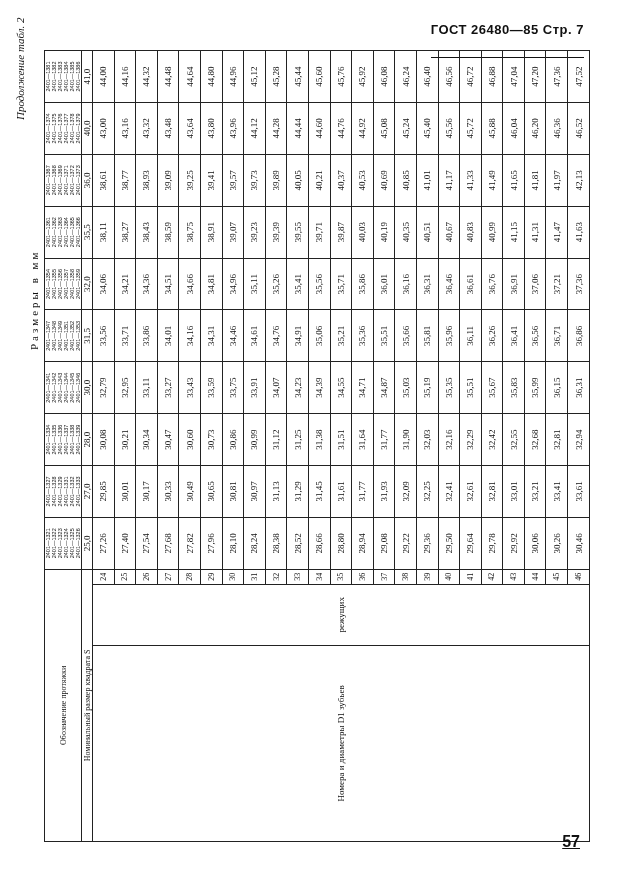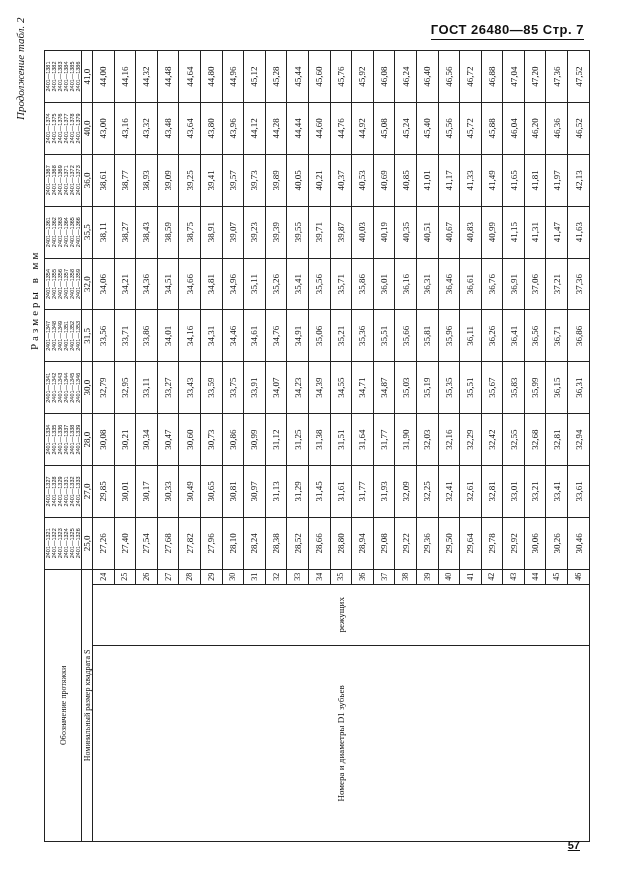--- a/index.html
+++ b/index.html
@@ -1,18 +1,18 @@
 <!DOCTYPE html>
 <html><head>
 <meta charset="utf-8">
 <style>
   html,body{margin:0;padding:0;background:#fff;}
   body{width:622px;height:879px;position:relative;overflow:hidden;font-family:"Liberation Serif","DejaVu Serif",serif;color:#111;}
-  .hdr{position:absolute;top:22px;right:38px;font-family:"Liberation Sans","DejaVu Sans",sans-serif;font-weight:bold;font-size:13px;border-bottom:1.5px solid #111;padding-bottom:2px;letter-spacing:0.5px;}
-  .pagenum{position:absolute;bottom:28px;right:42px;font-family:"Liberation Sans",sans-serif;font-weight:bold;font-size:11px;text-decoration:underline;}
+  .hdr{position:absolute;top:22px;right:38px;font-family:"Liberation Sans","DejaVu Sans",sans-serif;font-weight:bold;font-size:13px;border-bottom:1.5px solid #111;padding-bottom:20px;letter-spacing:0.5px;}
+  .pagenum{position:absolute;bottom:28px;right:42px;font-family:"Liberation Sans",sans-serif;font-weight:bold;font-size:16px;text-decoration:underline;}
   .cont{position:absolute;left:14px;top:95px;transform:rotate(-90deg);transform-origin:left top;font-style:italic;font-size:11px;white-space:nowrap;top:120px;}
   .sizes{position:absolute;left:28px;top:345px;transform:rotate(-90deg);transform-origin:left top;font-size:11px;letter-spacing:3px;white-space:nowrap;top:350px;}
   
   .rot{position:absolute;left:44px;top:842px;width:792px;height:546px;transform:rotate(-90deg);transform-origin:left top;}
   table{border-collapse:collapse;width:100%;height:100%;font-size:9px;}
   td,th{border:1px solid #222;text-align:center;padding:0;font-weight:normal;}
   .codes{font-size:5.5px;line-height:6px;font-family:"Liberation Sans",sans-serif;}
   .lbl{font-size:8px;}
   .rowhead{font-size:8px;}
   .vert{font-size:9px;}

